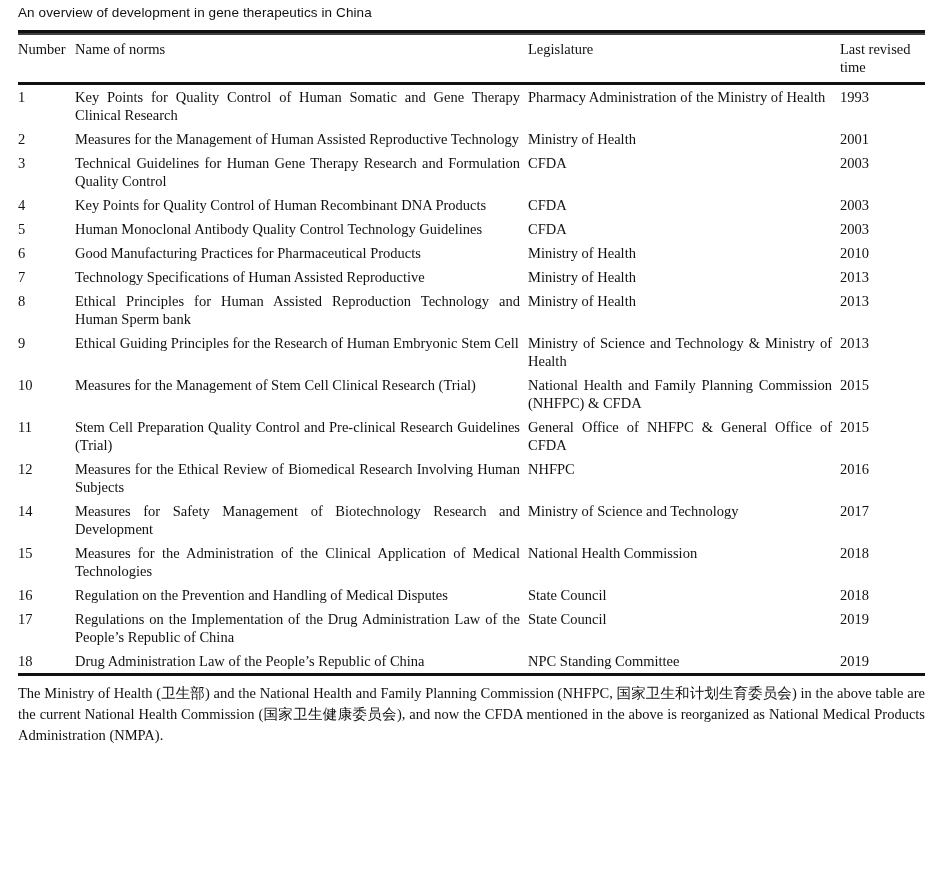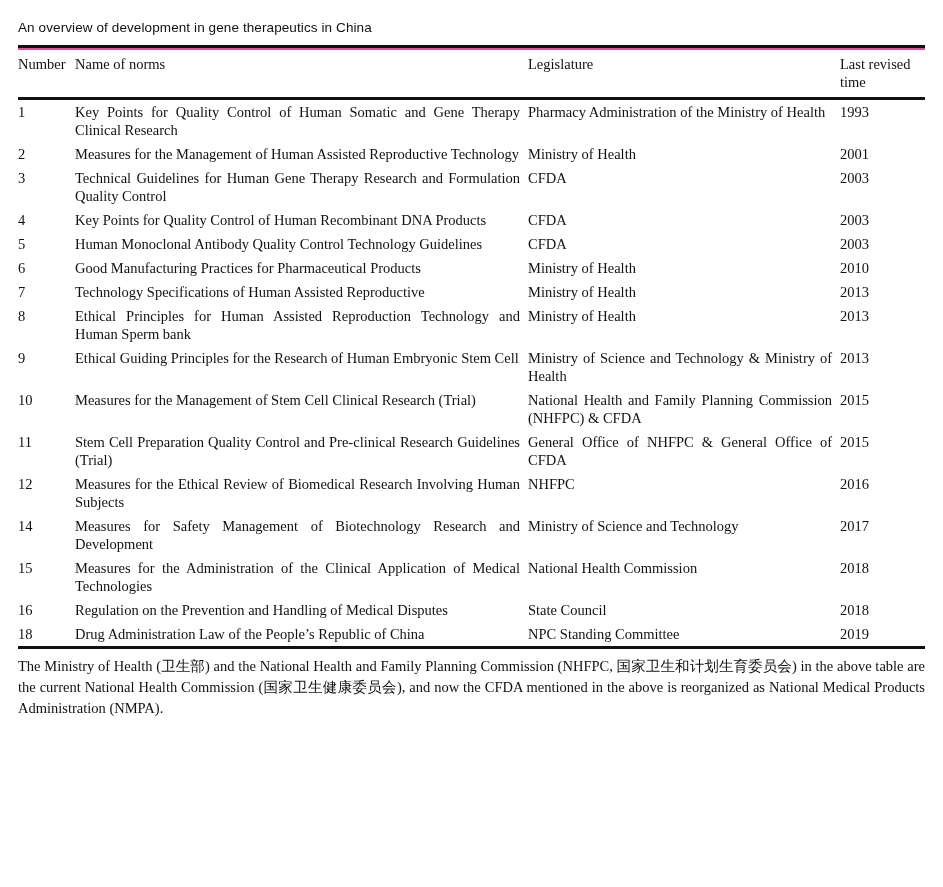--- a/index.html
+++ b/index.html
@@ -9,21 +9,21 @@
     background: #ffffff;
     color: #111111;
   }
   body {
     width: 943px;
     height: 887px;
     font-family: "Liberation Serif", serif;
     overflow: hidden;
   }
   .page {
-    padding: 19px 18px 0 18px;
+    padding: 4px 18px 0 18px;
     width: 814px;
   }
   .running-head {
     font-family: "Liberation Sans", sans-serif;
     font-size: 13.5px;
     line-height: 18px;
     letter-spacing: 0.1px;
     margin: 0 0 8px 0;
   }
   .rule {
@@ -53,21 +53,21 @@
   }
   col.c-number { width: 57px; }
   col.c-name { width: 453px; }
   col.c-legislature { width: 312px; }
   col.c-year { width: 85px; }
   table.norms thead th {
     font-weight: normal;
     text-align: left;
     vertical-align: top;
     padding: 5px 8px 6px 0;
-    border-top: 2px solid #ec4899;
+    border-top: 2px solid #404040;
     border-bottom: 3.5px solid #111111;
   }
   table.norms td {
     vertical-align: top;
     padding: 3px 8px 3px 0;
   }
   td.col-number { padding-left: 4px; }
   td.col-name, td.col-legislature { text-align: justify; }
   td.col-year, th.h-year { padding-right: 0; }
   .footnote {
@@ -188,20 +188,26 @@
           <td class="col-legislature">National Health Commission</td>
           <td class="col-year">2018</td>
         </tr>
         <tr>
           <td class="col-number">16</td>
           <td class="col-name">Regulation on the Prevention and Handling of Medical Disputes</td>
           <td class="col-legislature">State Council</td>
           <td class="col-year">2018</td>
         </tr>
         <tr>
+          <td class="col-number">17</td>
+          <td class="col-name">Regulations on the Implementation of the Drug Administration Law of the People’s Republic of China</td>
+          <td class="col-legislature">State Council</td>
+          <td class="col-year">2019</td>
+        </tr>
+        <tr>
           <td class="col-number">18</td>
           <td class="col-name">Drug Administration Law of the People’s Republic of China</td>
           <td class="col-legislature">NPC Standing Committee</td>
           <td class="col-year">2019</td>
         </tr>
       </tbody>
   </table>
 
   <div class="rule rule-bottom"></div>
 

